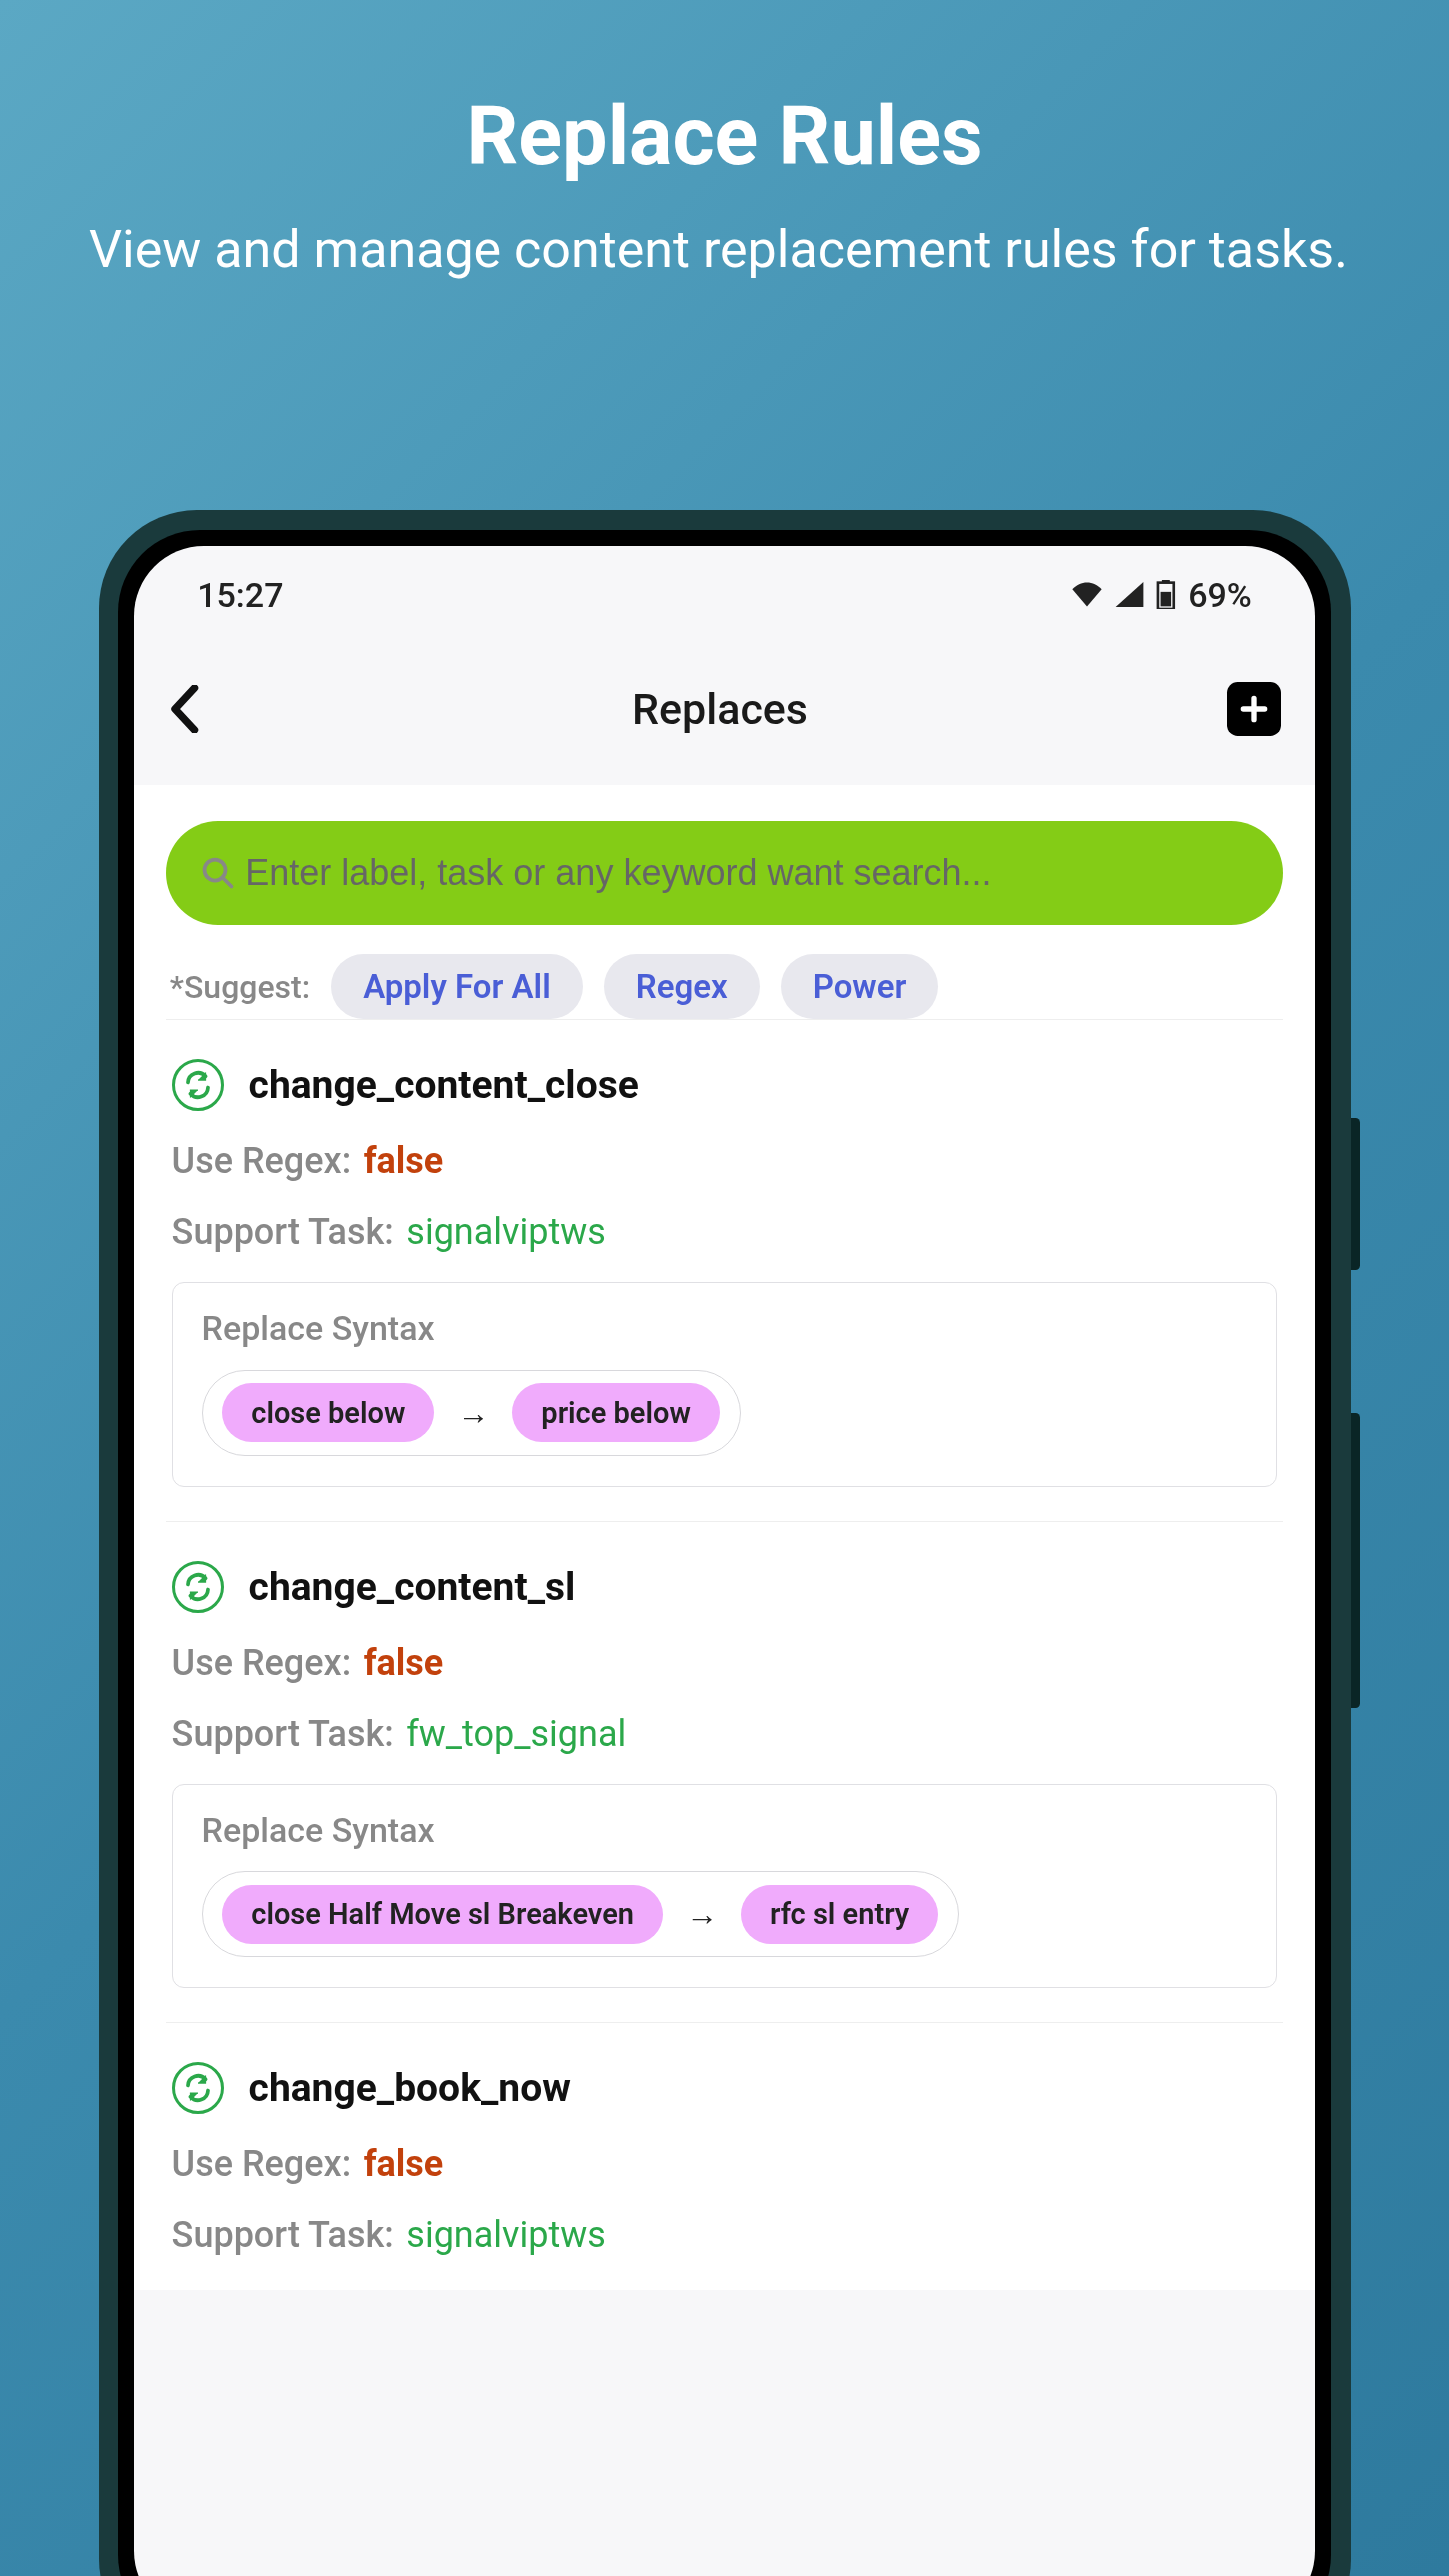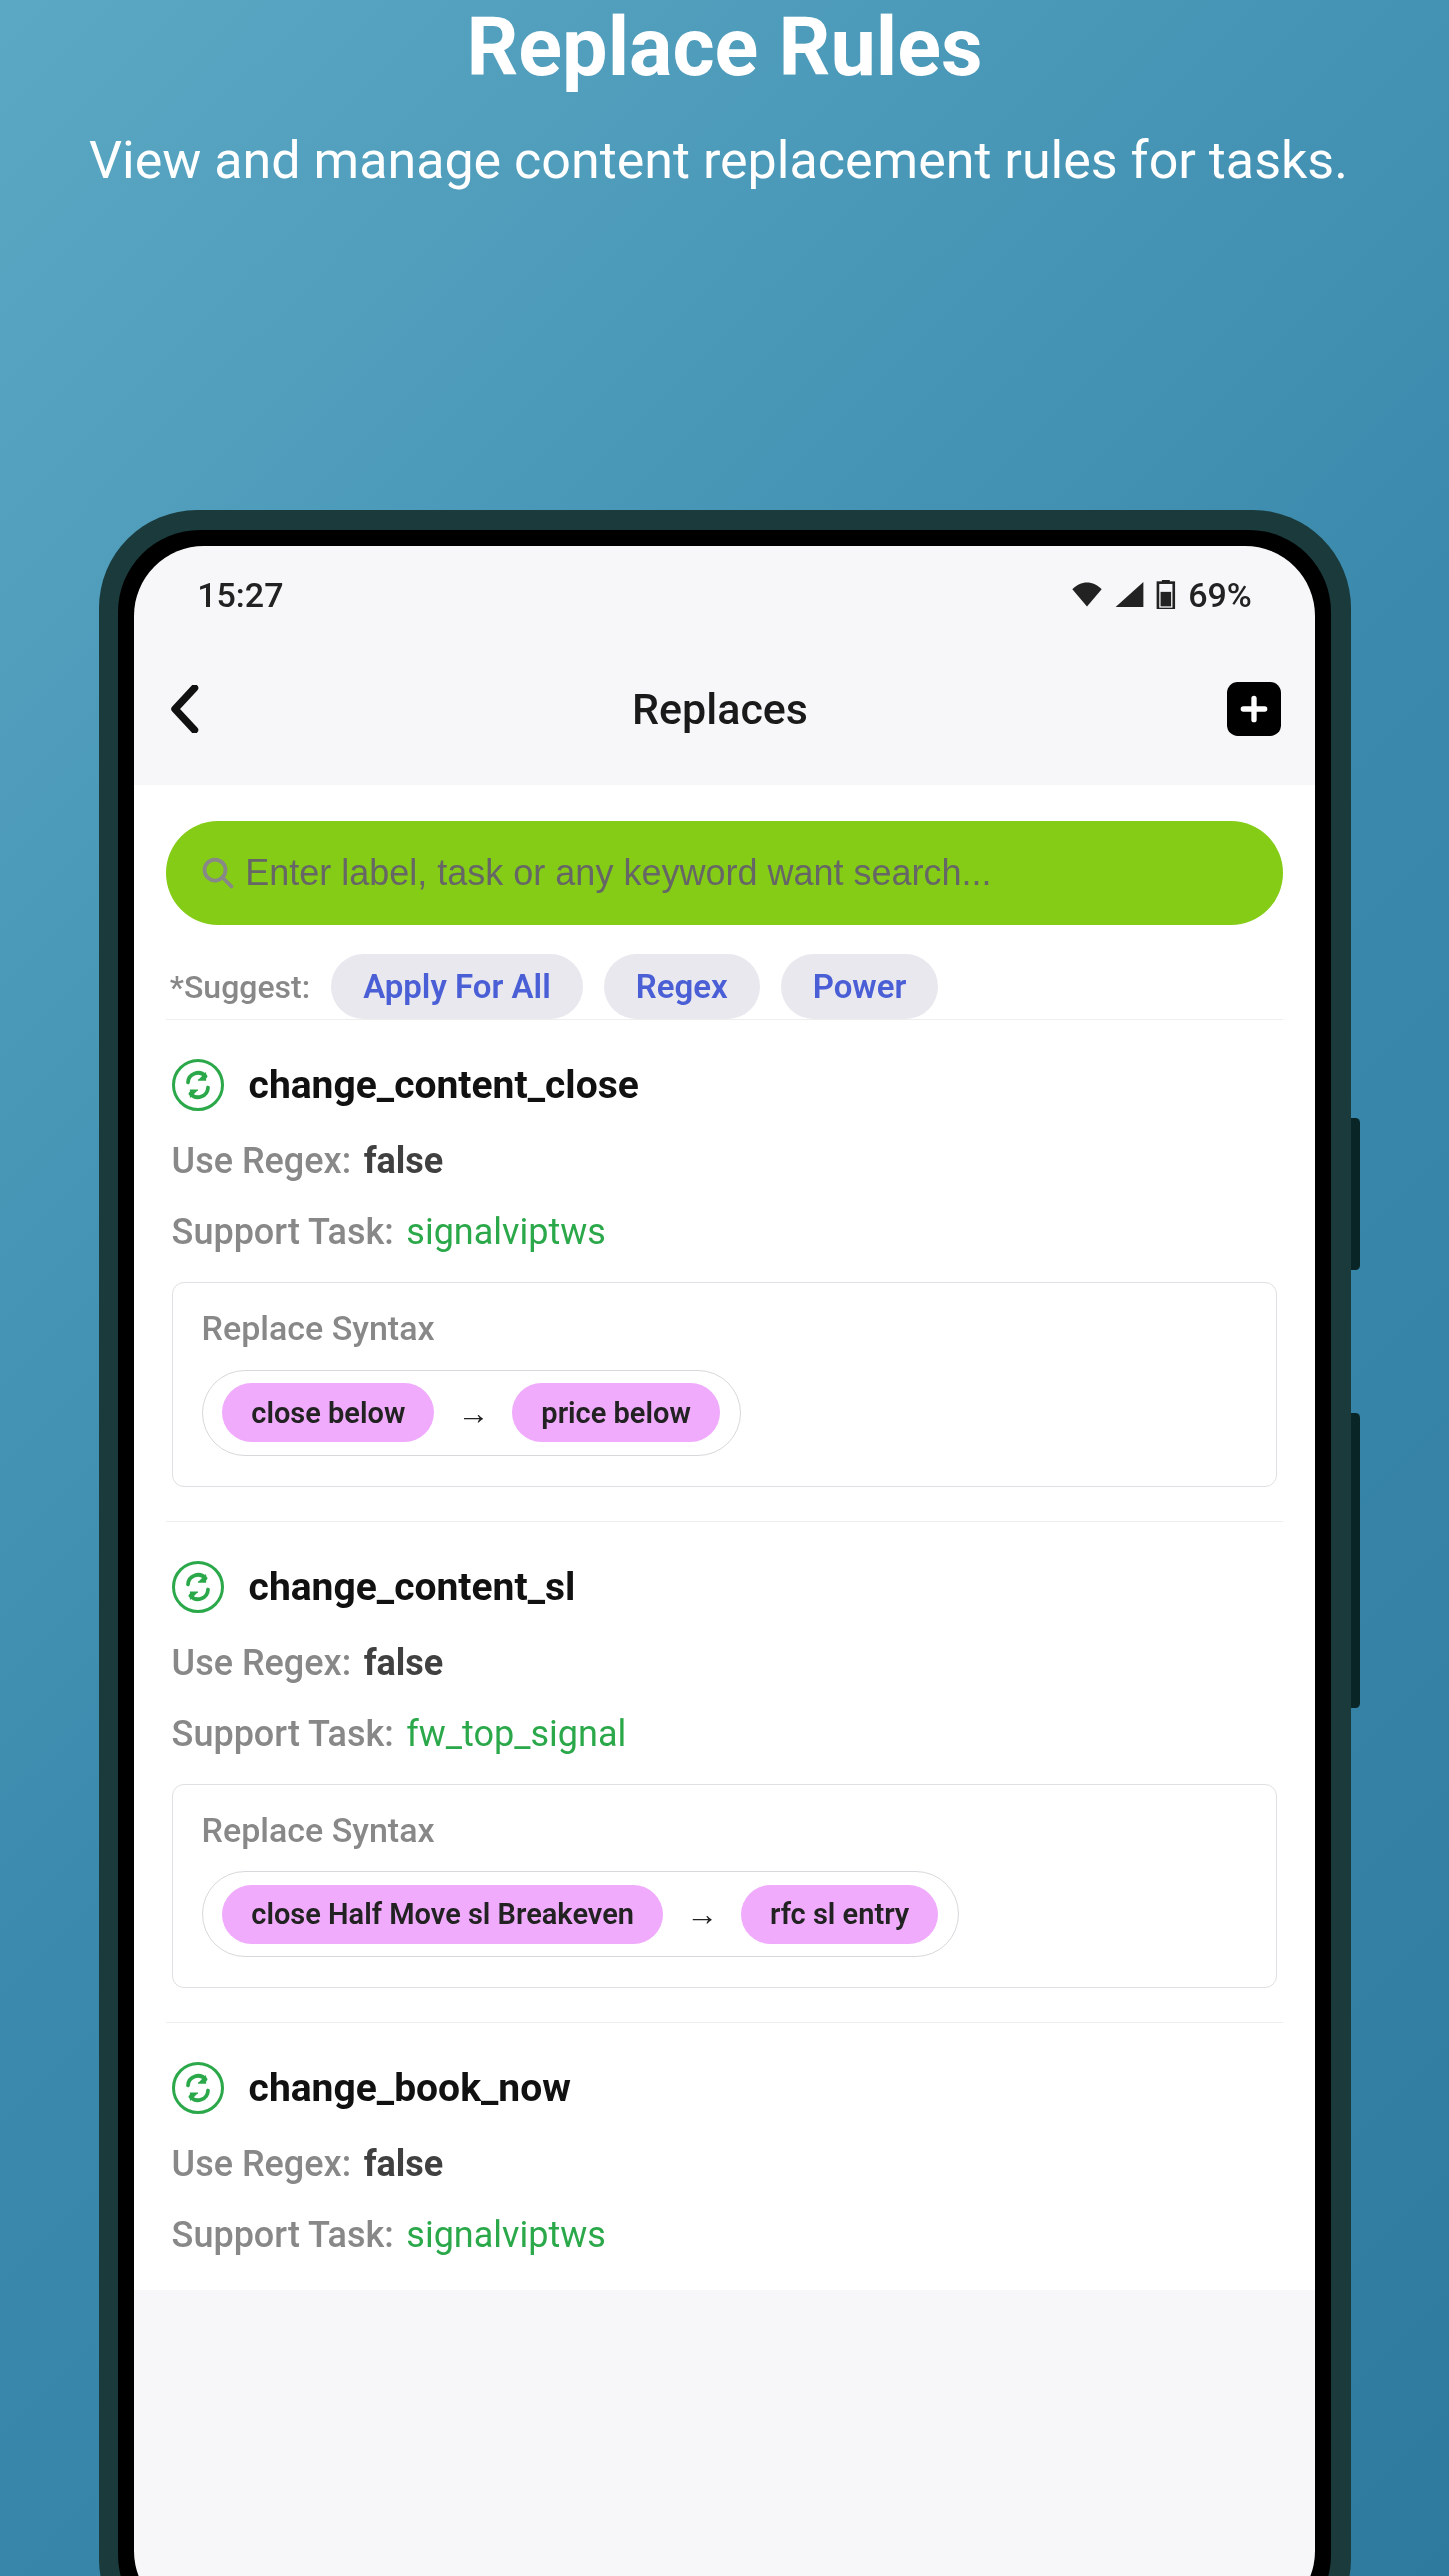--- a/index.html
+++ b/index.html
@@ -9,20 +9,21 @@
     background: linear-gradient(135deg, #5ba8c4 0%, #3b8aad 50%, #2e7a9e 100%);
     font-family: -apple-system, BlinkMacSystemFont, 'Segoe UI', Roboto, sans-serif;
     overflow: hidden;
     position: relative;
   }
   .promo-title {
     color: #ffffff;
     font-size: 81px;
     font-weight: 700;
     text-align: center;
+    margin-top: 89px;
   }
   .promo-subtitle {
     color: #ffffff;
     font-size: 52px;
     font-weight: 400;
     text-align: left;
     margin-top: 31px;
     line-height: 1.35;
     padding: 0 89px;
   }
@@ -148,21 +149,21 @@
   }
   .rule-icon svg { display:block; }
   .rule-name { font-size: 39px; font-weight: 700; color: #111; }
   .rule-meta {
     margin-top: 29px;
     font-size: 36px;
     display: flex;
     gap: 12.5px;
   }
   .meta-label { color: #888; font-weight: 500; }
-  .meta-value-bold { color: #404040; font-weight: 700; }
+  .meta-value-bold { color: #c2410c; font-weight: 700; }
   .meta-value-green { color: #2ba84a; font-weight: 400; }
   .syntax-box {
     border: 1.8px solid #e0e0e4;
     border-radius: 12px;
     margin-top: 29px;
     padding: 25px 29px 30px 29px;
   }
   .syntax-title { color: #888; font-size: 34px; font-weight: 500; }
   .syntax-row {
     display: flex;

